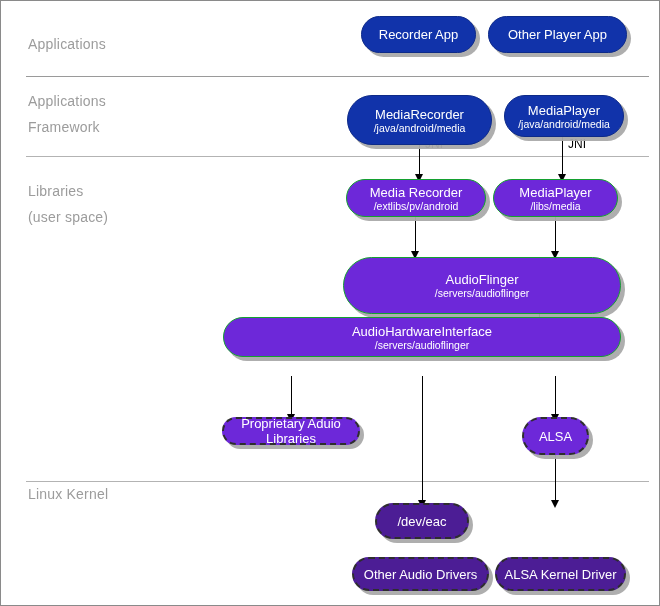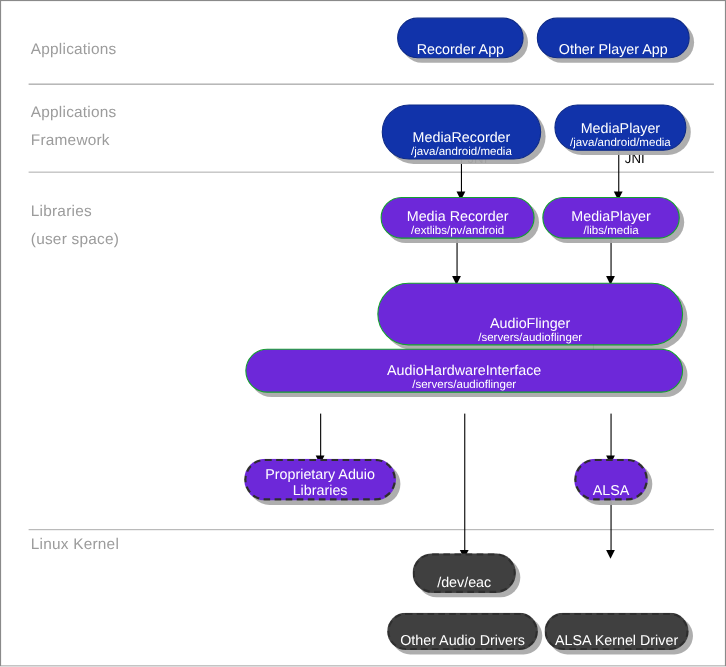--- a/index.html
+++ b/index.html
@@ -40,21 +40,21 @@
   }
 
   
   .node {
     position: absolute;
     box-sizing: border-box;
     border-radius: 999px;
     display: flex;
     flex-direction: column;
     align-items: center;
-    justify-content: flex-end;
+    justify-content: center;
     color: #ffffff;
     text-align: center;
     box-shadow: 4px 4px 0 0 rgba(170,170,170,0.95);
     z-index: 5;
   }
   .node .title {
     font-size: 13px;
     line-height: 15px;
     white-space: nowrap;
   }
@@ -68,21 +68,21 @@
     border: 1px solid #0d2a88;
   }
   .node.green {
     background: #6d28d9;
     border: 1px solid #14a02f;
   }
   .node.green.dashed {
     border: 2px dashed #2e2e2e;
   }
   .node.red {
-    background: #404040;
+    background: #4c1d95;
     border: 2px dashed #2e2e2e;
   }
   .node.big .title { font-size: 13px; }
 
   
   .vline {
     position: absolute;
     width: 1px;
     background: #000000;
     z-index: 2;
@@ -176,21 +176,21 @@
 
   <div class="vline" style="left:290px; top:375px; height:42px;"></div>
   <div class="arrowhead" style="left:285.5px; top:413px;"></div>
 
   <div class="vline" style="left:421px; top:375px; height:128px;"></div>
   <div class="arrowhead" style="left:416.5px; top:499px;"></div>
 
   <div class="vline" style="left:554px; top:375px; height:42px;"></div>
   <div class="arrowhead" style="left:549.5px; top:413px;"></div>
 
-  <div class="node green dashed" style="left:221px; top:416px; width:138px; height:38px;">
+  <div class="node green dashed" style="left:221px; top:416px; width:138px; height:28px;">
     <div class="title">Proprietary Aduio</div>
     <div class="title">Libraries</div>
   </div>
 
   <div class="node green dashed" style="left:521px; top:416px; width:67px; height:38px;">
     <div class="title">ALSA</div>
   </div>
 
   <div class="vline" style="left:554px; top:454px; height:49px;"></div>
   <div class="arrowhead" style="left:549.5px; top:499px;"></div>

